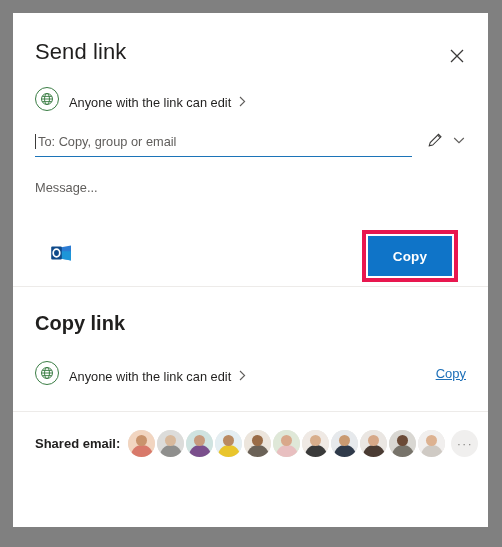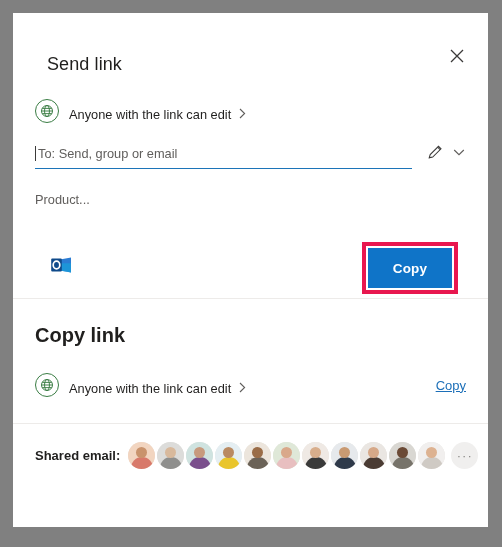--- a/index.html
+++ b/index.html
@@ -28,25 +28,25 @@
     background: #ffffff;
     box-sizing: border-box;
     overflow: hidden;
   }
   
   .send-section {
     position: relative;
     padding: 26px 22px 0 22px;
   }
   .title {
-    font-size: 18px;
+    font-size: 22px;
     color: #201f1e;
     font-weight: 400;
     letter-spacing: 0.1px;
-    margin: 12px;
+    margin: 0;
     line-height: 26px;
   }
   .subtitle {
     font-size: 12.5px;
     color: #3b3a39;
     margin: 7px 0 0 0;
     line-height: 16px;
   }
   .close-btn {
     position: absolute;
@@ -300,39 +300,39 @@
         <span class="chev-right">
           <svg width="7" height="11" viewBox="0 0 7 11" aria-hidden="true">
             <path d="M1 1 L5.6 5.5 L1 10" stroke="#605e5c" stroke-width="1.1" fill="none"></path>
           </svg>
         </span>
       </div>
 
       <div class="to-row">
         <div class="to-field">
           <span class="caret"></span>
-          <div class="to-placeholder">To: Send, group or email</div>
+          <div class="to-placeholder">To: Copy, group or email</div>
         </div>
         <div class="to-icons">
           <span class="pencil-btn">
             <svg width="18" height="18" viewBox="0 0 18 18" aria-hidden="true">
               <path d="M3.2 14.8 L4.2 11.6 L12.5 3.3 L15 5.8 L6.7 14.1 Z" fill="none" stroke="#3b3a39" stroke-width="1.05"></path>
               <path d="M11.6 4.2 L14.1 6.7" stroke="#3b3a39" stroke-width="1.05" fill="none"></path>
               <path d="M3.2 14.8 L5.3 14.2" stroke="#3b3a39" stroke-width="1.05" fill="none"></path>
             </svg>
           </span>
           <span class="chev-down-btn">
             <svg width="14" height="14" viewBox="0 0 14 14" aria-hidden="true">
               <path d="M2.2 5 L7 9.6 L11.8 5" stroke="#605e5c" stroke-width="1.15" fill="none"></path>
             </svg>
           </span>
         </div>
       </div>
 
-      <div class="message-box">Product...</div>
+      <div class="message-box">Message...</div>
 
       <div class="actions-row">
         <span class="outlook-icon">
           <svg width="26" height="26" viewBox="0 0 26 26" aria-hidden="true">
             <path d="M11 7.5 L22 5.4 V20.6 L11 18.5 Z" fill="#2b7cd3"></path>
             <path d="M11 11.2 H22 V20.6 L11 18.5 Z" fill="#1a9ed9" opacity="0.75"></path>
             <rect x="2.2" y="6.6" width="10.6" height="12.8" rx="1" fill="#0f4a8a"></rect>
             <ellipse cx="7.5" cy="13" rx="3.3" ry="3.9" fill="none" stroke="#ffffff" stroke-width="1.7"></ellipse>
           </svg>
         </span>

